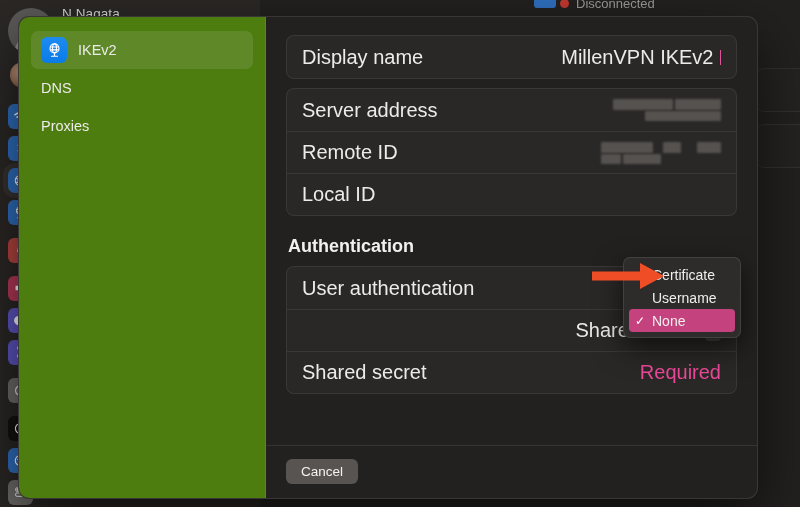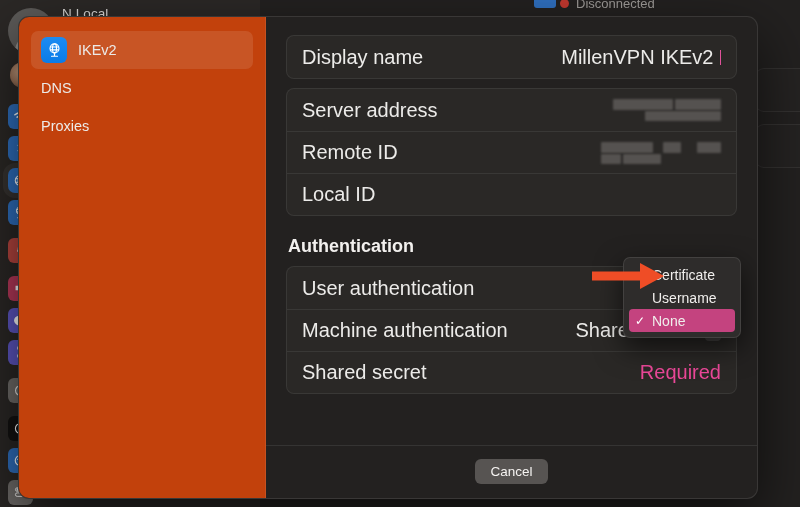--- a/index.html
+++ b/index.html
@@ -68,21 +68,21 @@
     position: absolute; left: 18px; top: 16px; width: 740px; height: 483px;
     background: #232120;
     border-radius: 11px;
     border: 1px solid rgba(255,255,255,0.10);
     box-shadow: 0 22px 60px rgba(0,0,0,0.62);
     overflow: hidden;
     display: flex;
   }
   .sheet-sidebar {
     width: 247px; height: 100%;
-    background: #c2410c;
+    background: #4d7c0f;
     border-right: 1px solid rgba(255,255,255,0.085);
     padding: 14px 12px 0 12px;
   }
   .sb-item {
     display: flex; align-items: center; gap: 11px;
     height: 38px; padding: 0 10px; border-radius: 7px;
     font-size: 14.5px; color: #eceae8;
   }
   .sb-item.selected { background: rgba(255,255,255,0.105); }
   .sb-icon-tile {
@@ -147,21 +147,21 @@
   .section-title {
     font-size: 18px; font-weight: bold; color: #f2f0ee;
     margin: 20px 0 9px 2px;
   }
 
   .sheet-footer {
     margin-top: auto;
     border-top: 1px solid rgba(255,255,255,0.085);
     margin-left: -20px; margin-right: -20px;
     padding: 13px 20px 14px 20px;
-    display: flex; justify-content: center; gap: 9px;
+    display: flex; justify-content: flex-start; gap: 9px;
   }
   .btn {
     min-width: 72px; height: 25px; padding: 0 15px;
     border-radius: 6px; border: none;
     font-size: 13.5px; font-family: inherit;
     display: flex; align-items: center; justify-content: center;
   }
   .btn.secondary { background: #575452; color: #f5f3f1; }
   .btn.disabled { background: #343231; color: #787573; }
 
@@ -213,21 +213,21 @@
 
 <div id="root">
 
   <div class="bg-window">
     <div class="bg-sidebar">
 
       <div class="acct-avatar">
         <div class="head"></div>
         <div class="body"></div>
       </div>
-      <div class="acct-name">N Local</div>
+      <div class="acct-name">N Nagata</div>
       <div class="acct-dot"></div>
       <div class="acct-photo"></div>
 
       <div class="rail">
         <div class="rail-row">
           <div class="ic" style="background:#2f6fbe">
             <svg width="15" height="15" viewBox="0 0 16 16" fill="none" stroke="#fff" stroke-width="1.6" stroke-linecap="round">
               <path d="M2 6.2a9 9 0 0112 0"></path>
                 <path d="M4.4 8.7a5.6 5.6 0 017.2 0"></path>
               <circle cx="8" cy="11.7" r="1.1" fill="#fff" stroke="none"></circle>
@@ -400,21 +400,20 @@
       </div>
 
       <div class="section-title">Authentication</div>
 
       <div class="group">
         <div class="row">
           <span class="label">User authentication</span>
           <span class="value"></span>
         </div>
         <div class="row">
-          <span class="label">Machine authentication</span>
           <span class="value">
             <span>Shared secret</span>
             <span class="caret">
               <i class="up"></i>
                 <i class="dn"></i>
             </span>
           </span>
         </div>
         <div class="row">
           <span class="label">Shared secret</span>

